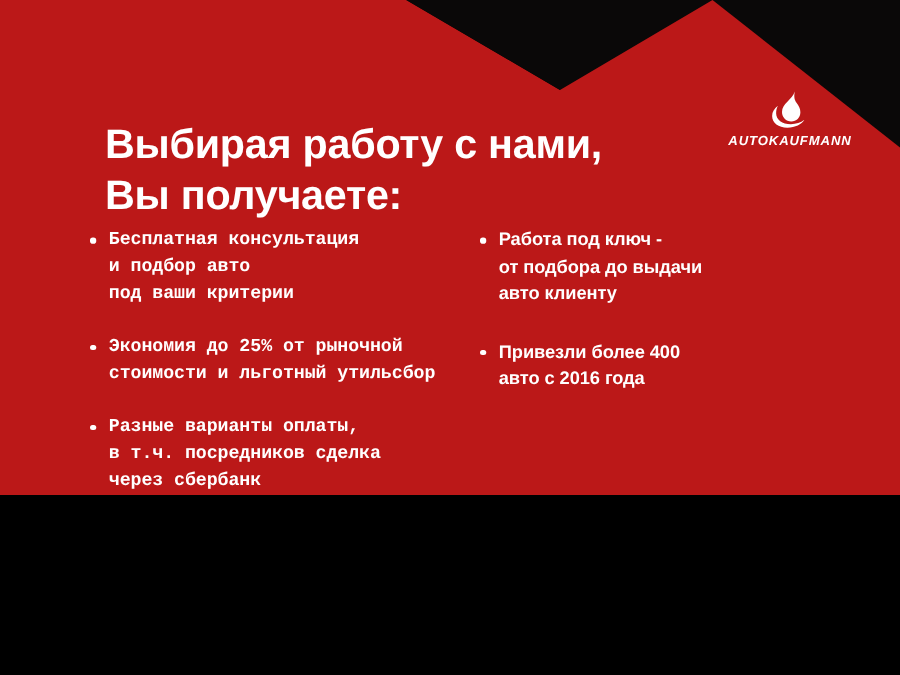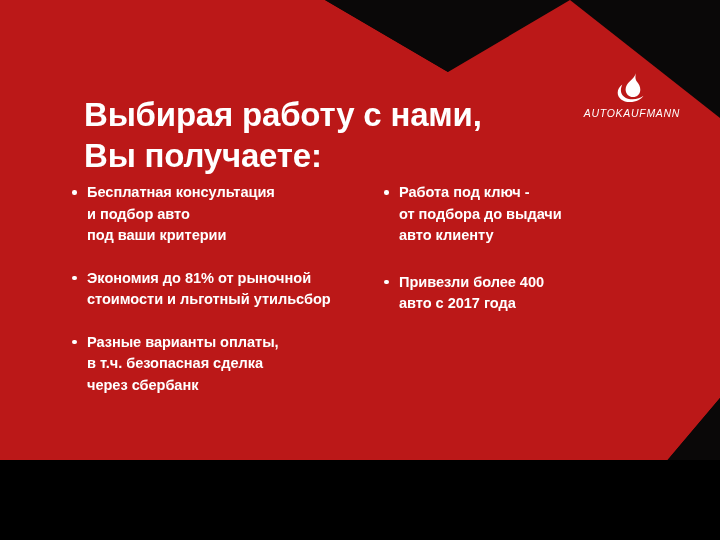--- a/index.html
+++ b/index.html
@@ -4,21 +4,21 @@
 <title>Autokaufmann</title>
 <style>
   html, body {
     margin: 0;
     padding: 0;
     background: #000;
   }
   .canvas {
     position: relative;
     width: 720px;
-    height: 460px;
+    height: 396px;
     overflow: hidden;
     background: #000000;
     font-family: "Liberation Sans", sans-serif;
     -webkit-font-smoothing: antialiased;
   }
 
   
   .bg-svg {
     position: absolute;
     inset: 0;
@@ -50,21 +50,21 @@
     text-align: center;
   }
   .logo-mark {
     display: block;
     margin: 0 auto 3px auto;
   }
   .logo-word {
     display: block;
     color: #ffffff;
     font-size: 10.5px;
-    font-weight: normal;
+    font-weight: bold;
     font-style: italic;
     letter-spacing: 0.7px;
     line-height: 12px;
   }
 
   
   .col {
     position: absolute;
     color: #ffffff;
   }
@@ -73,21 +73,21 @@
 
   .bullet {
     position: relative;
     padding-left: 17px;
     font-size: 14.6px;
     line-height: 21.5px;
     font-weight: bold;
     white-space: pre-line;
     letter-spacing: -0.05px;
   }
-  .col-left  .bullet { margin-bottom: 21px; }
+  .col-left  .bullet { margin-bottom: 21px; font-family: Liberation Mono, monospace; }
   .col-right .bullet { margin-bottom: 25px; }
   .bullet::before {
     content: "";
     position: absolute;
     left: 2px;
     top: 8px;
     width: 4.5px;
     height: 4.5px;
     border-radius: 50%;
     background: #ffffff;
@@ -135,33 +135,33 @@
       <path fill="#ffffff" d="M23.8 1.2c-1.1 3.6-3.4 5.6-5.9 8.1-2.5 2.5-4.3 4.9-4.3 8.2 0 4.3 3.3 7.6 7.4 7.6 4.1 0 7.3-3.1 7.3-7.4 0-3.1-1.3-5.2-3.1-7.6-1.6-2.1-2.2-4.3-1.4-8.9z"></path>
       <path fill="#ffffff" d="M10.3 12.6c-2.9 2.2-4.6 5-4.6 8.1 0 5.4 5.1 9.4 12.2 9.4 6.4 0 11.3-2.6 13.6-6.3-2.9 2.3-6.6 3.5-10.8 3.5-7 0-11.8-3.6-11.8-8.8 0-2.1.5-4 1.4-5.9z"></path>
     </svg>
     <span class="logo-word">AUTOKAUFMANN</span>
   </div>
 
   <div class="col col-left">
     <div class="bullet">Бесплатная консультация
 и подбор авто
 под ваши критерии</div>
-    <div class="bullet">Экономия до 81% от рыночной
+    <div class="bullet">Экономия до 25% от рыночной
 стоимости и льготный утильсбор</div>
     <div class="bullet">Разные варианты оплаты,
-в т.ч. безопасная сделка
+в т.ч. посредников сделка
 через сбербанк</div>
   </div>
 
   <div class="col col-right">
     <div class="bullet">Работа под ключ -
 от подбора до выдачи
 авто клиенту</div>
     <div class="bullet">Привезли более 400
-авто с 2017 года</div>
+авто с 2016 года</div>
   </div>
 
   <div class="avito">
     <svg width="22" height="22" viewBox="0 0 22 22" aria-hidden="true">
       <circle cx="5.6" cy="5.3" r="4.3" fill="#d9d9d9"></circle>
       <circle cx="15.4" cy="4.4" r="3.3" fill="#d9d9d9"></circle>
       <circle cx="6.2" cy="15.6" r="5.6" fill="#d9d9d9"></circle>
       <circle cx="16.4" cy="15.3" r="3.7" fill="#d9d9d9"></circle>
     </svg>
     <span class="avito-word">Avito</span>

